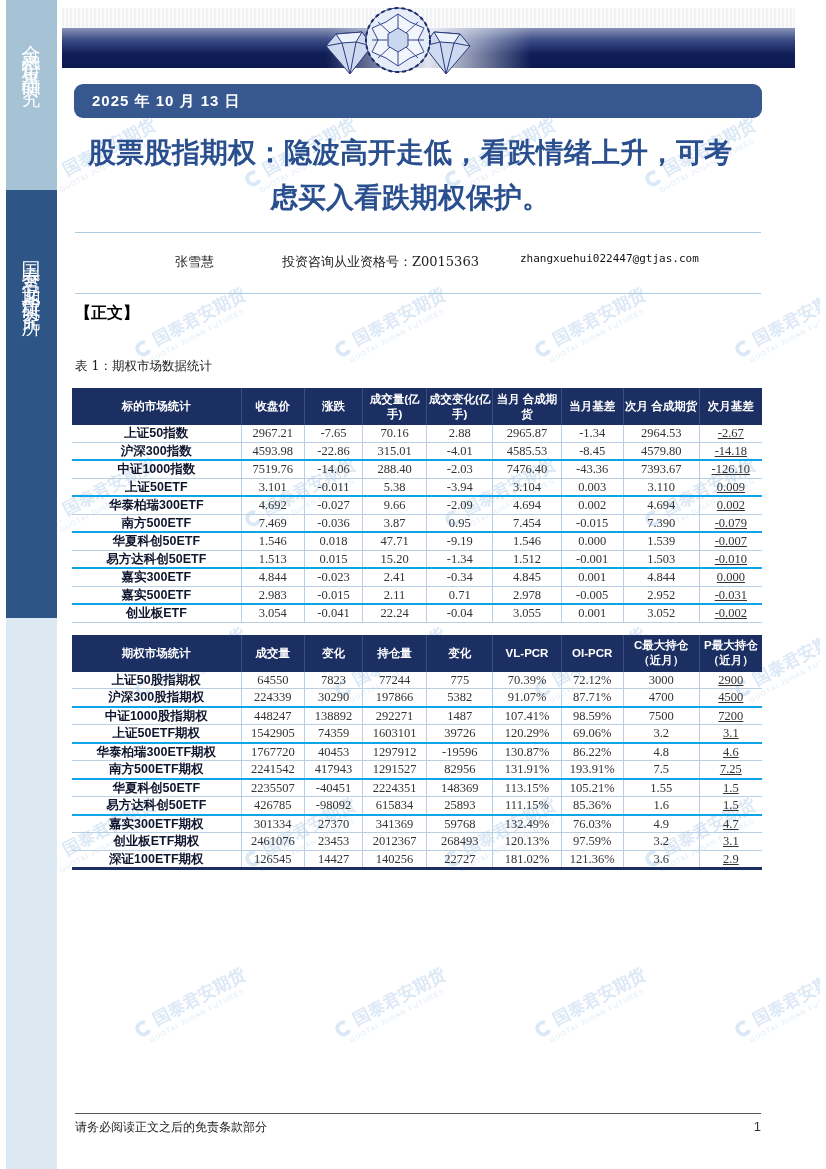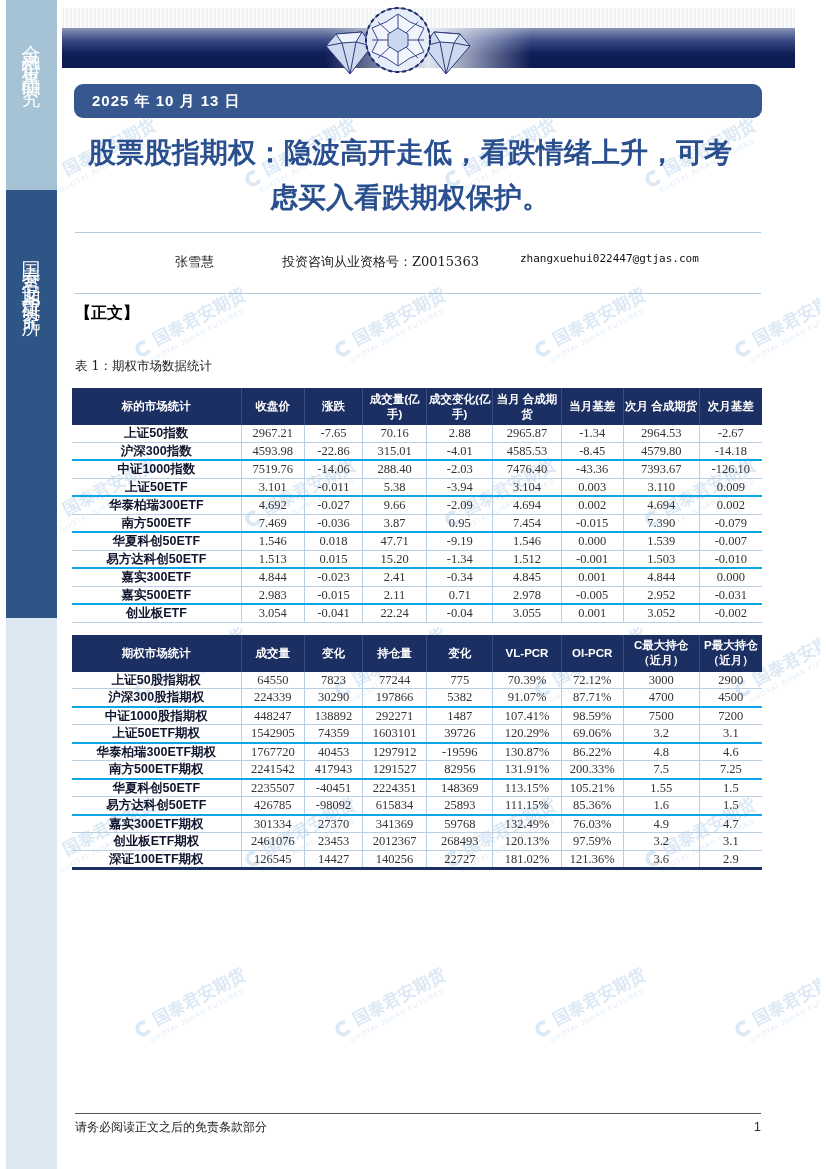--- a/index.html
+++ b/index.html
@@ -57,21 +57,21 @@
 
   
   .tables{position:absolute;left:72px;top:376px;width:690px;z-index:2;}
   table{border-collapse:collapse;table-layout:fixed;width:690px;margin-top:12px;}
   th{background:#1c2f63;color:#fff;font-size:11.5px;font-weight:bold;text-align:center;
      padding:3px 1px;line-height:1.3;height:31px;border-right:1px solid #3a4c80;}
   th:last-child{border-right:none;}
   td{font-size:12.5px;text-align:center;padding:0 2px;height:16.5px;line-height:16.5px;
      border-right:1px solid #b9cfe3;color:#333;font-family:"Liberation Serif",serif;
      overflow:hidden;white-space:nowrap;}
-  td:last-child{border-right:none;}
+  td:last-child{border-right:none;text-decoration:underline;}
   td.lbl{font-family:"Liberation Sans",sans-serif;font-weight:bold;color:#10152e;font-size:12.5px;}
   tbody tr{border-bottom:1px solid #b9cfe3;}
   tbody tr.pair-end{border-bottom:2px solid #0ea5e9;}
   table.t2 tbody tr:last-child{border-bottom:3px solid #1c2f63;}
   .source{margin-top:5px;font-size:11px;color:#333;font-family:"DejaVu Serif",serif;}
 
   
   .footer-rule{position:absolute;left:75px;top:1113px;width:686px;height:1px;background:#555;z-index:2;}
   .footer{position:absolute;left:75px;top:1119px;width:686px;z-index:2;font-size:12px;color:#222;
       font-family:"DejaVu Serif",serif;}
@@ -407,21 +407,21 @@
             <td class="num">4.8</td>
             <td class="num">4.6</td>
           </tr>
           <tr class="pair-end">
             <td class="lbl">南方500ETF期权</td>
             <td class="num">2241542</td>
             <td class="num">417943</td>
             <td class="num">1291527</td>
             <td class="num">82956</td>
             <td class="num">131.91%</td>
-            <td class="num">200.33%</td>
+            <td class="num">193.91%</td>
             <td class="num">7.5</td>
             <td class="num">7.25</td>
           </tr>
           <tr>
             <td class="lbl">华夏科创50ETF</td>
             <td class="num">2235507</td>
             <td class="num">-40451</td>
             <td class="num">2224351</td>
             <td class="num">148369</td>
             <td class="num">113.15%</td>

